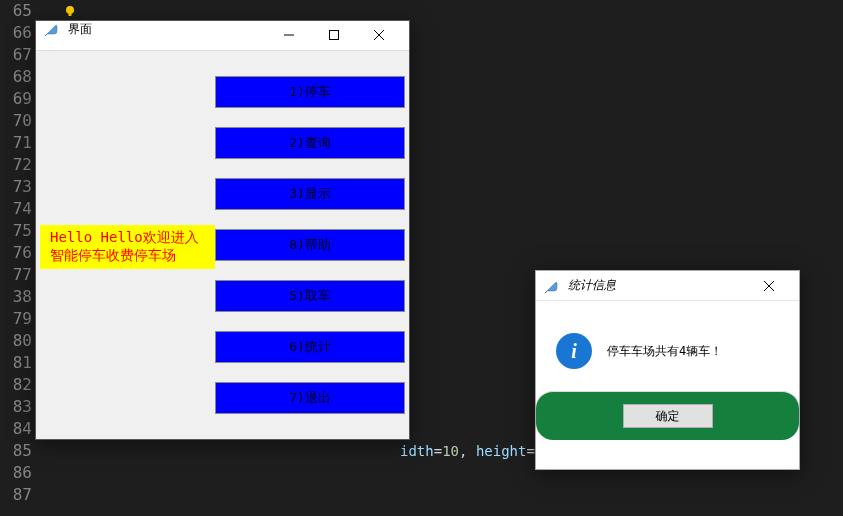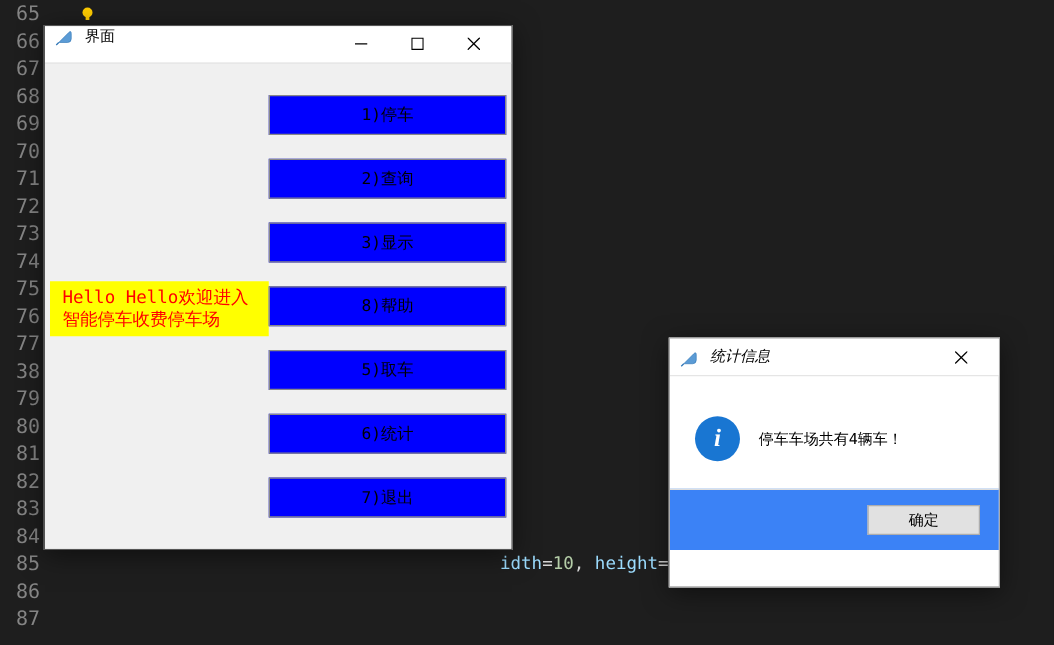--- a/index.html
+++ b/index.html
@@ -185,25 +185,26 @@
       font-weight: bold;
       font-family: Georgia, serif;
       font-style: italic;
       flex-shrink: 0;
     }
     .msgbox-text {
       font-size: 12px;
       color: #000;
     }
     .msgbox-footer {
-      background: #3b82f6;
+      background: #15803d;
       padding: 12px 15px;
       display: flex;
-      justify-content: flex-end;
+      justify-content: center;
       border-top: 1px solid #ddd;
+      border-radius: 17px;
     }
     .ok-btn {
       width: 90px;
       height: 24px;
       background: #e1e1e1;
       border: 1px solid #adadad;
       font-size: 12px;
       display: flex;
       align-items: center;
       justify-content: center;

